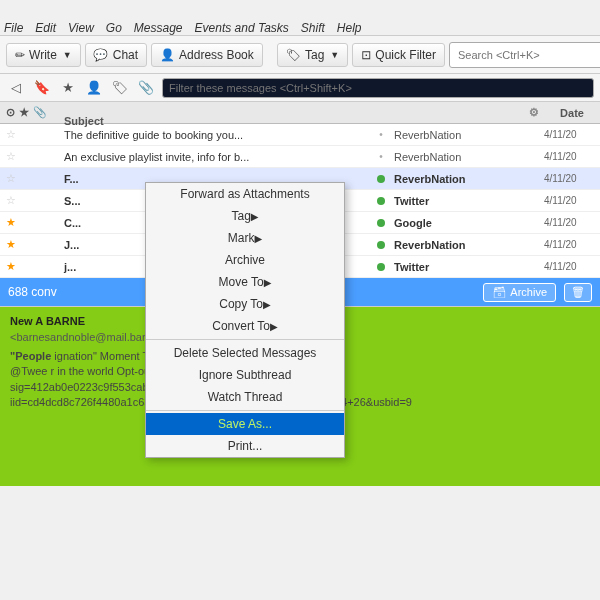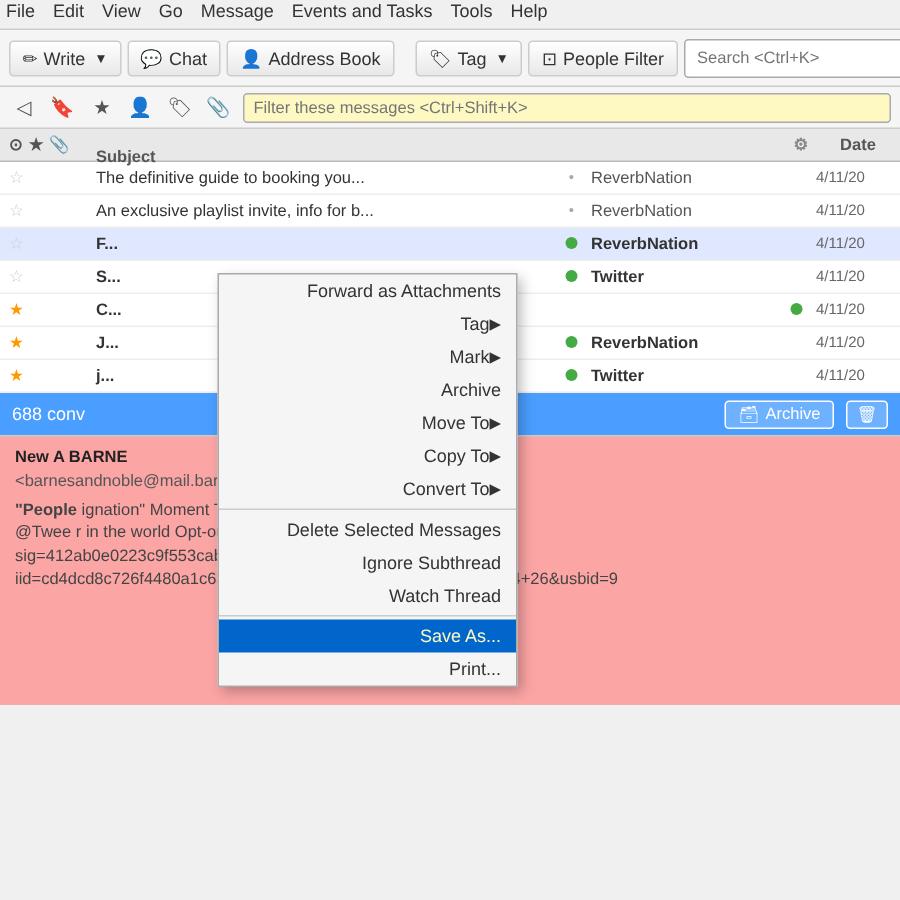--- a/index.html
+++ b/index.html
@@ -9,26 +9,27 @@
       background: #f0f0f0;
       width: 600px;
       height: 600px;
       overflow: hidden;
       position: relative;
     }
 
     
     .menu-bar {
       display: flex;
-      align-items: flex-start;
+      align-items: flex-end;
       background: #f0f0f0;
-      height: 20px;
+      height: 36px;
       padding: 0 4px;
       border-bottom: 1px solid #ccc;
       font-size: 12px;
+      font-style: italic;
     }
     .menu-bar span {
       margin-right: 12px;
       cursor: pointer;
       color: #333;
     }
 
     
     .toolbar {
       display: flex;
@@ -82,21 +83,21 @@
       color: #555;
       font-size: 13px;
     }
     .filter-input {
       flex: 1;
       height: 20px;
       border: 1px solid #aaa;
       border-radius: 3px;
       padding: 0 6px;
       font-size: 11px;
-      background: #fef9c3;
+      background: #0f172a;
       color: #888;
     }
 
     
     .email-list-header {
       display: flex;
       align-items: center;
       background: #e8e8e8;
       height: 22px;
       border-bottom: 1px solid #bbb;
@@ -157,21 +158,21 @@
       border: 1px solid #fff;
       border-radius: 3px;
       background: rgba(255,255,255,0.2);
       color: #fff;
       font-size: 11px;
       cursor: pointer;
     }
 
     
     .email-preview {
-      background: #fca5a5;
+      background: #84cc16;
       border-top: 1px solid #ccc;
       padding: 8px 10px;
       font-size: 11px;
       height: 180px;
       overflow: hidden;
     }
     .preview-header { font-weight: bold; margin-bottom: 4px; color: #222; }
     .preview-from { color: #555; margin-bottom: 6px; }
     .preview-body { color: #444; line-height: 1.4; }
 
@@ -183,46 +184,46 @@
       width: 200px;
       background: #f5f5f5;
       border: 1px solid #aaa;
       box-shadow: 3px 3px 8px rgba(0,0,0,0.25);
       z-index: 100;
       font-size: 12px;
     }
     .ctx-item {
       display: flex;
       align-items: center;
-      justify-content: flex-end;
+      justify-content: center;
       padding: 4px 10px;
       cursor: pointer;
       color: #333;
       white-space: nowrap;
     }
-    .ctx-item.active { background: #0066cc; color: #fef9c3; }
+    .ctx-item.active { background: #0066cc; color: #bef264; }
     .ctx-item.disabled { color: #aaa; cursor: default; }
     .ctx-separator {
       height: 1px;
       background: #ccc;
       margin: 2px 0;
     }
     .ctx-arrow { font-size: 10px; }
   </style>
 </head>
 <body>
 
 <div class="menu-bar">
   <span>File</span>
   <span>Edit</span>
   <span>View</span>
   <span>Go</span>
   <span>Message</span>
   <span>Events and Tasks</span>
-  <span>Tools</span>
+  <span>Shift</span>
   <span>Help</span>
 </div>
 
 <div class="toolbar">
   <div class="toolbar-btn">
     <span>✏</span>
     <span>Write</span>
     <span class="arrow">▼</span>
   </div>
   <div class="toolbar-btn">
@@ -234,21 +235,21 @@
     <span>Address Book</span>
   </div>
   <div class="toolbar-divider"></div>
   <div class="toolbar-btn">
     <span>🏷</span>
     <span>Tag</span>
     <span class="arrow">▼</span>
   </div>
   <div class="toolbar-btn">
     <span>⊡</span>
-    <span>People Filter</span>
+    <span>Quick Filter</span>
   </div>
   <input class="search-box" type="text" placeholder="Search &lt;Ctrl+K&gt;" style="">
 </div>
 
 <div class="secondary-toolbar">
   <div class="sec-icon">◁</div>
   <div class="sec-icon">🔖</div>
   <div class="sec-icon">★</div>
   <div class="sec-icon">👤</div>
   <div class="sec-icon">🏷</div>
@@ -309,20 +310,21 @@
     <div class="row-corr bold">Twitter</div>
     <div class="row-date">4/11/20</div>
   </div>
 
   <div class="email-row">
     <div class="row-flags" style="display:flex; align-items:center; gap:2px;">
       <span class="star gold">★</span>
     </div>
     <div class="row-subject bold">C...</div>
     <div style="width:18px; text-align:center;"><span class="dot-green"></span></div>
+    <div class="row-corr bold">Google</div>
     <div class="row-date">4/11/20</div>
   </div>
 
   <div class="email-row">
     <div class="row-flags" style="display:flex; align-items:center; gap:2px;">
       <span class="star gold">★</span>
     </div>
     <div class="row-subject bold">J...</div>
     <div style="width:18px; text-align:center;"><span class="dot-green"></span></div>
     <div class="row-corr bold">ReverbNation</div>

